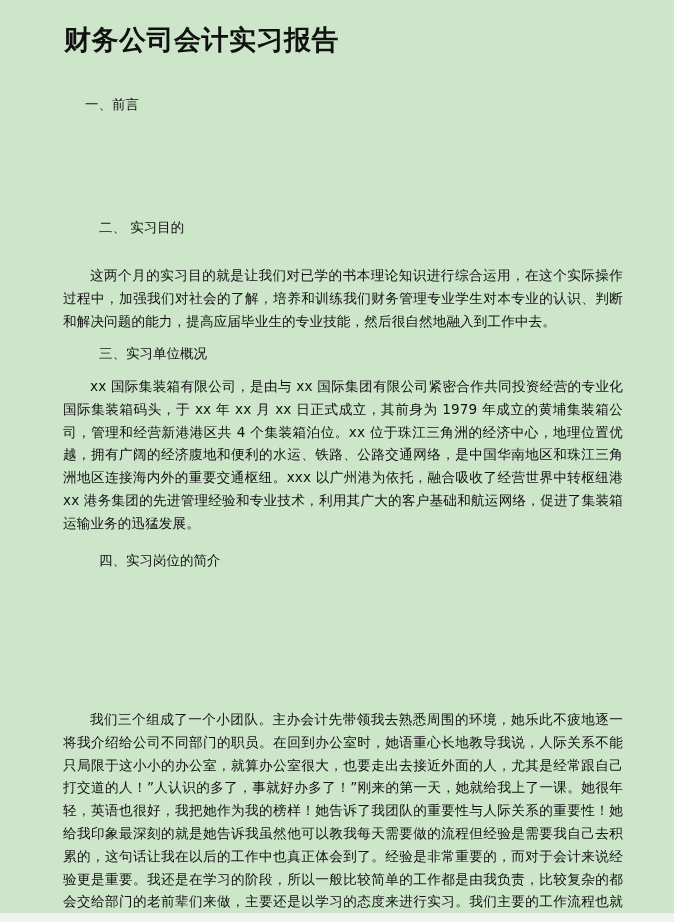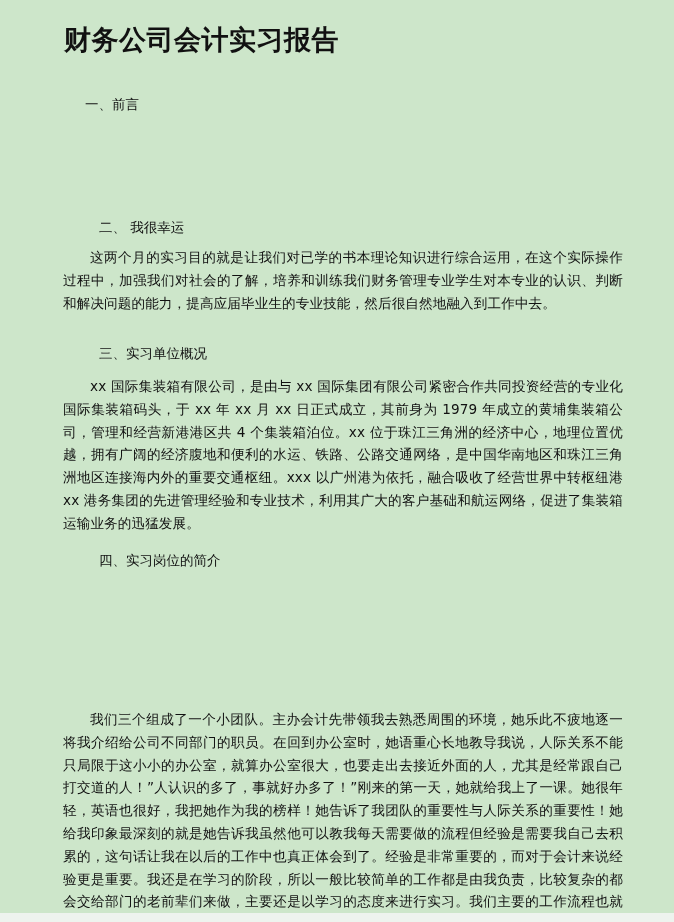--- a/index.html
+++ b/index.html
@@ -38,22 +38,22 @@
     }
   </style>
 </head>
 <body>
 
 <div class="page">
   <h1 class="title">财务公司会计实习报告</h1>
 
   <div class="heading" style="left:77px; top:88px;">一、前言</div>
 
-  <div class="heading" style="left:91px; top:211px;">二、  我很幸运</div>
-  <p class="para" style="top:246px;">这两个月的实习目的就是让我们对已学的书本理论知识进行综合运用，在这个实际操作过程中，加强我们对社会的了解，培养和训练我们财务管理专业学生对本专业的认识、判断和解决问题的能力，提高应届毕业生的专业技能，然后很自然地融入到工作中去。</p>
+  <div class="heading" style="left:91px; top:211px;">二、  实习目的</div>
+  <p class="para" style="top:264px;">这两个月的实习目的就是让我们对已学的书本理论知识进行综合运用，在这个实际操作过程中，加强我们对社会的了解，培养和训练我们财务管理专业学生对本专业的认识、判断和解决问题的能力，提高应届毕业生的专业技能，然后很自然地融入到工作中去。</p>
 
   <div class="heading" style="left:91px; top:337px;">三、实习单位概况</div>
   <p class="para" style="top:375px;">xx 国际集装箱有限公司，是由与 xx 国际集团有限公司紧密合作共同投资经营的专业化国际集装箱码头，于 xx 年 xx 月 xx 日正式成立，其前身为 1979 年成立的黄埔集装箱公司，管理和经营新港港区共 4 个集装箱泊位。xx 位于珠江三角洲的经济中心，地理位置优越，拥有广阔的经济腹地和便利的水运、铁路、公路交通网络，是中国华南地区和珠江三角洲地区连接海内外的重要交通枢纽。xxx 以广州港为依托，融合吸收了经营世界中转枢纽港 xx 港务集团的先进管理经验和专业技术，利用其广大的客户基础和航运网络，促进了集装箱运输业务的迅猛发展。</p>
 
   <div class="heading" style="left:91px; top:544px;">四、实习岗位的简介</div>
   <p class="para" style="top:708px;">我们三个组成了一个小团队。主办会计先带领我去熟悉周围的环境，她乐此不疲地逐一将我介绍给公司不同部门的职员。在回到办公室时，她语重心长地教导我说，人际关系不能只局限于这小小的办公室，就算办公室很大，也要走出去接近外面的人，尤其是经常跟自己打交道的人！”人认识的多了，事就好办多了！”刚来的第一天，她就给我上了一课。她很年轻，英语也很好，我把她作为我的榜样！她告诉了我团队的重要性与人际关系的重要性！她给我印象最深刻的就是她告诉我虽然他可以教我每天需要做的流程但经验是需要我自己去积累的，这句话让我在以后的工作中也真正体会到了。经验是非常重要的，而对于会计来说经验更是重要。我还是在学习的阶段，所以一般比较简单的工作都是由我负责，比较复杂的都会交给部门的老前辈们来做，主要还是以学习的态度来进行实习。我们主要的工作流程也就是做好公司每个月的账目，并且核对账目，让公司领导知道每个月所得的利润和亏损。</p>
 
   <div class="bottom-strip"></div>
 </div>
 

